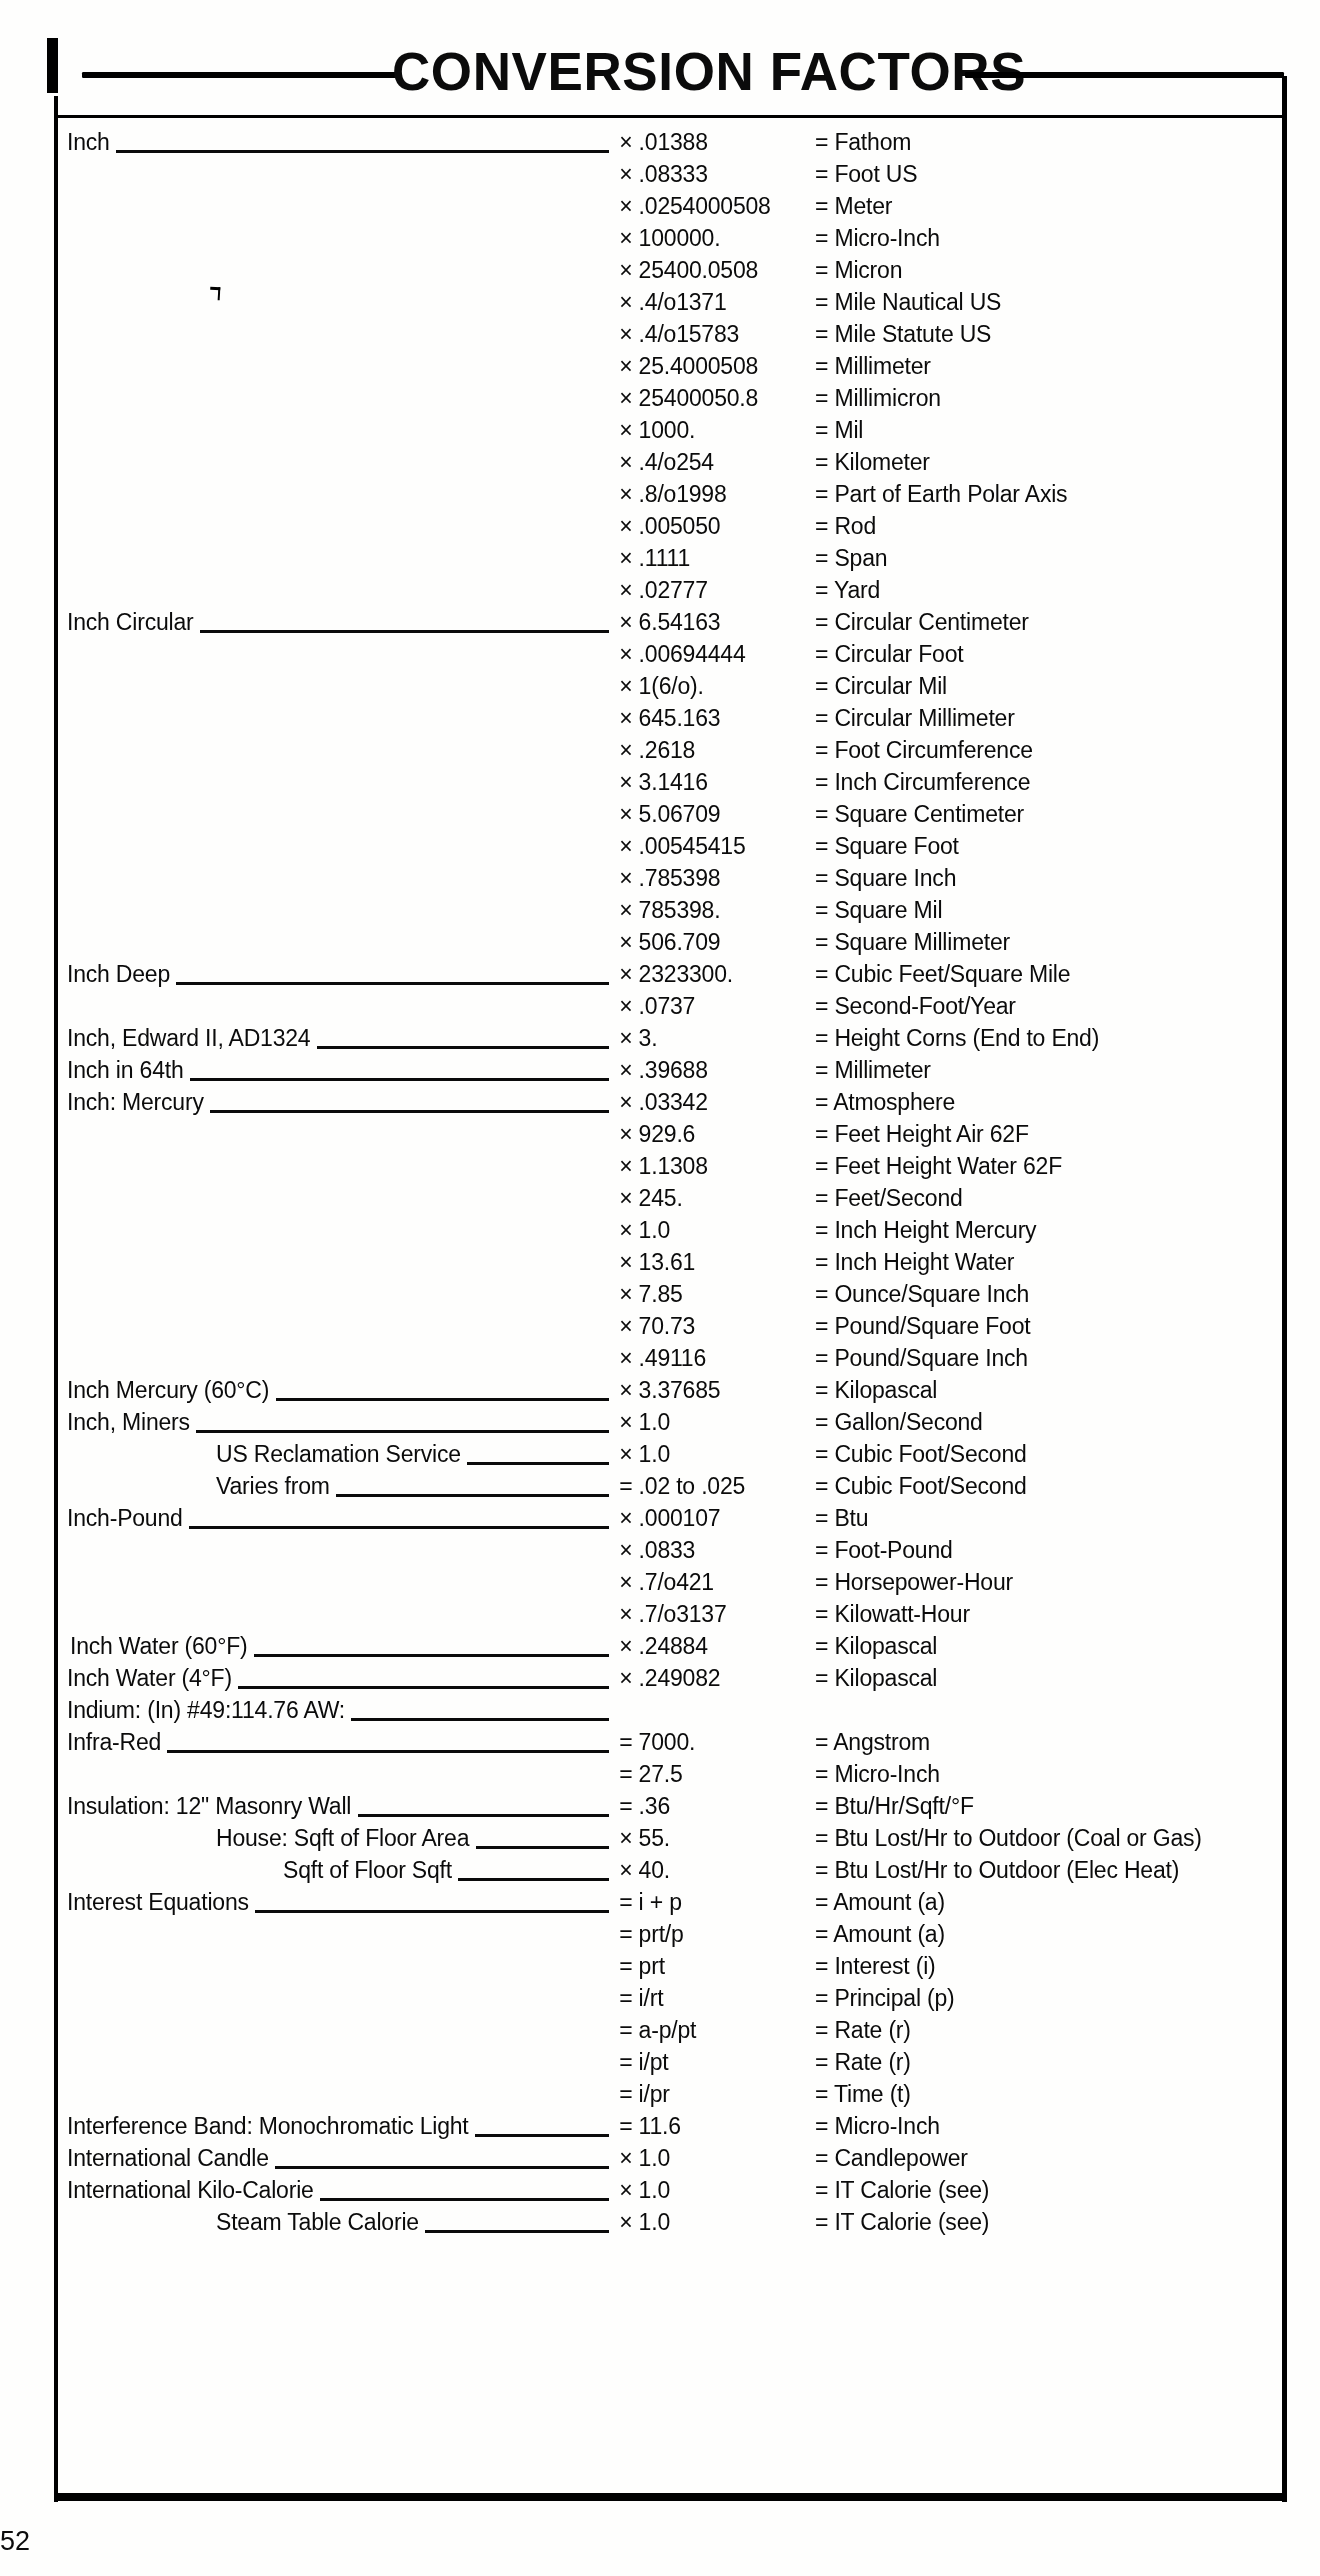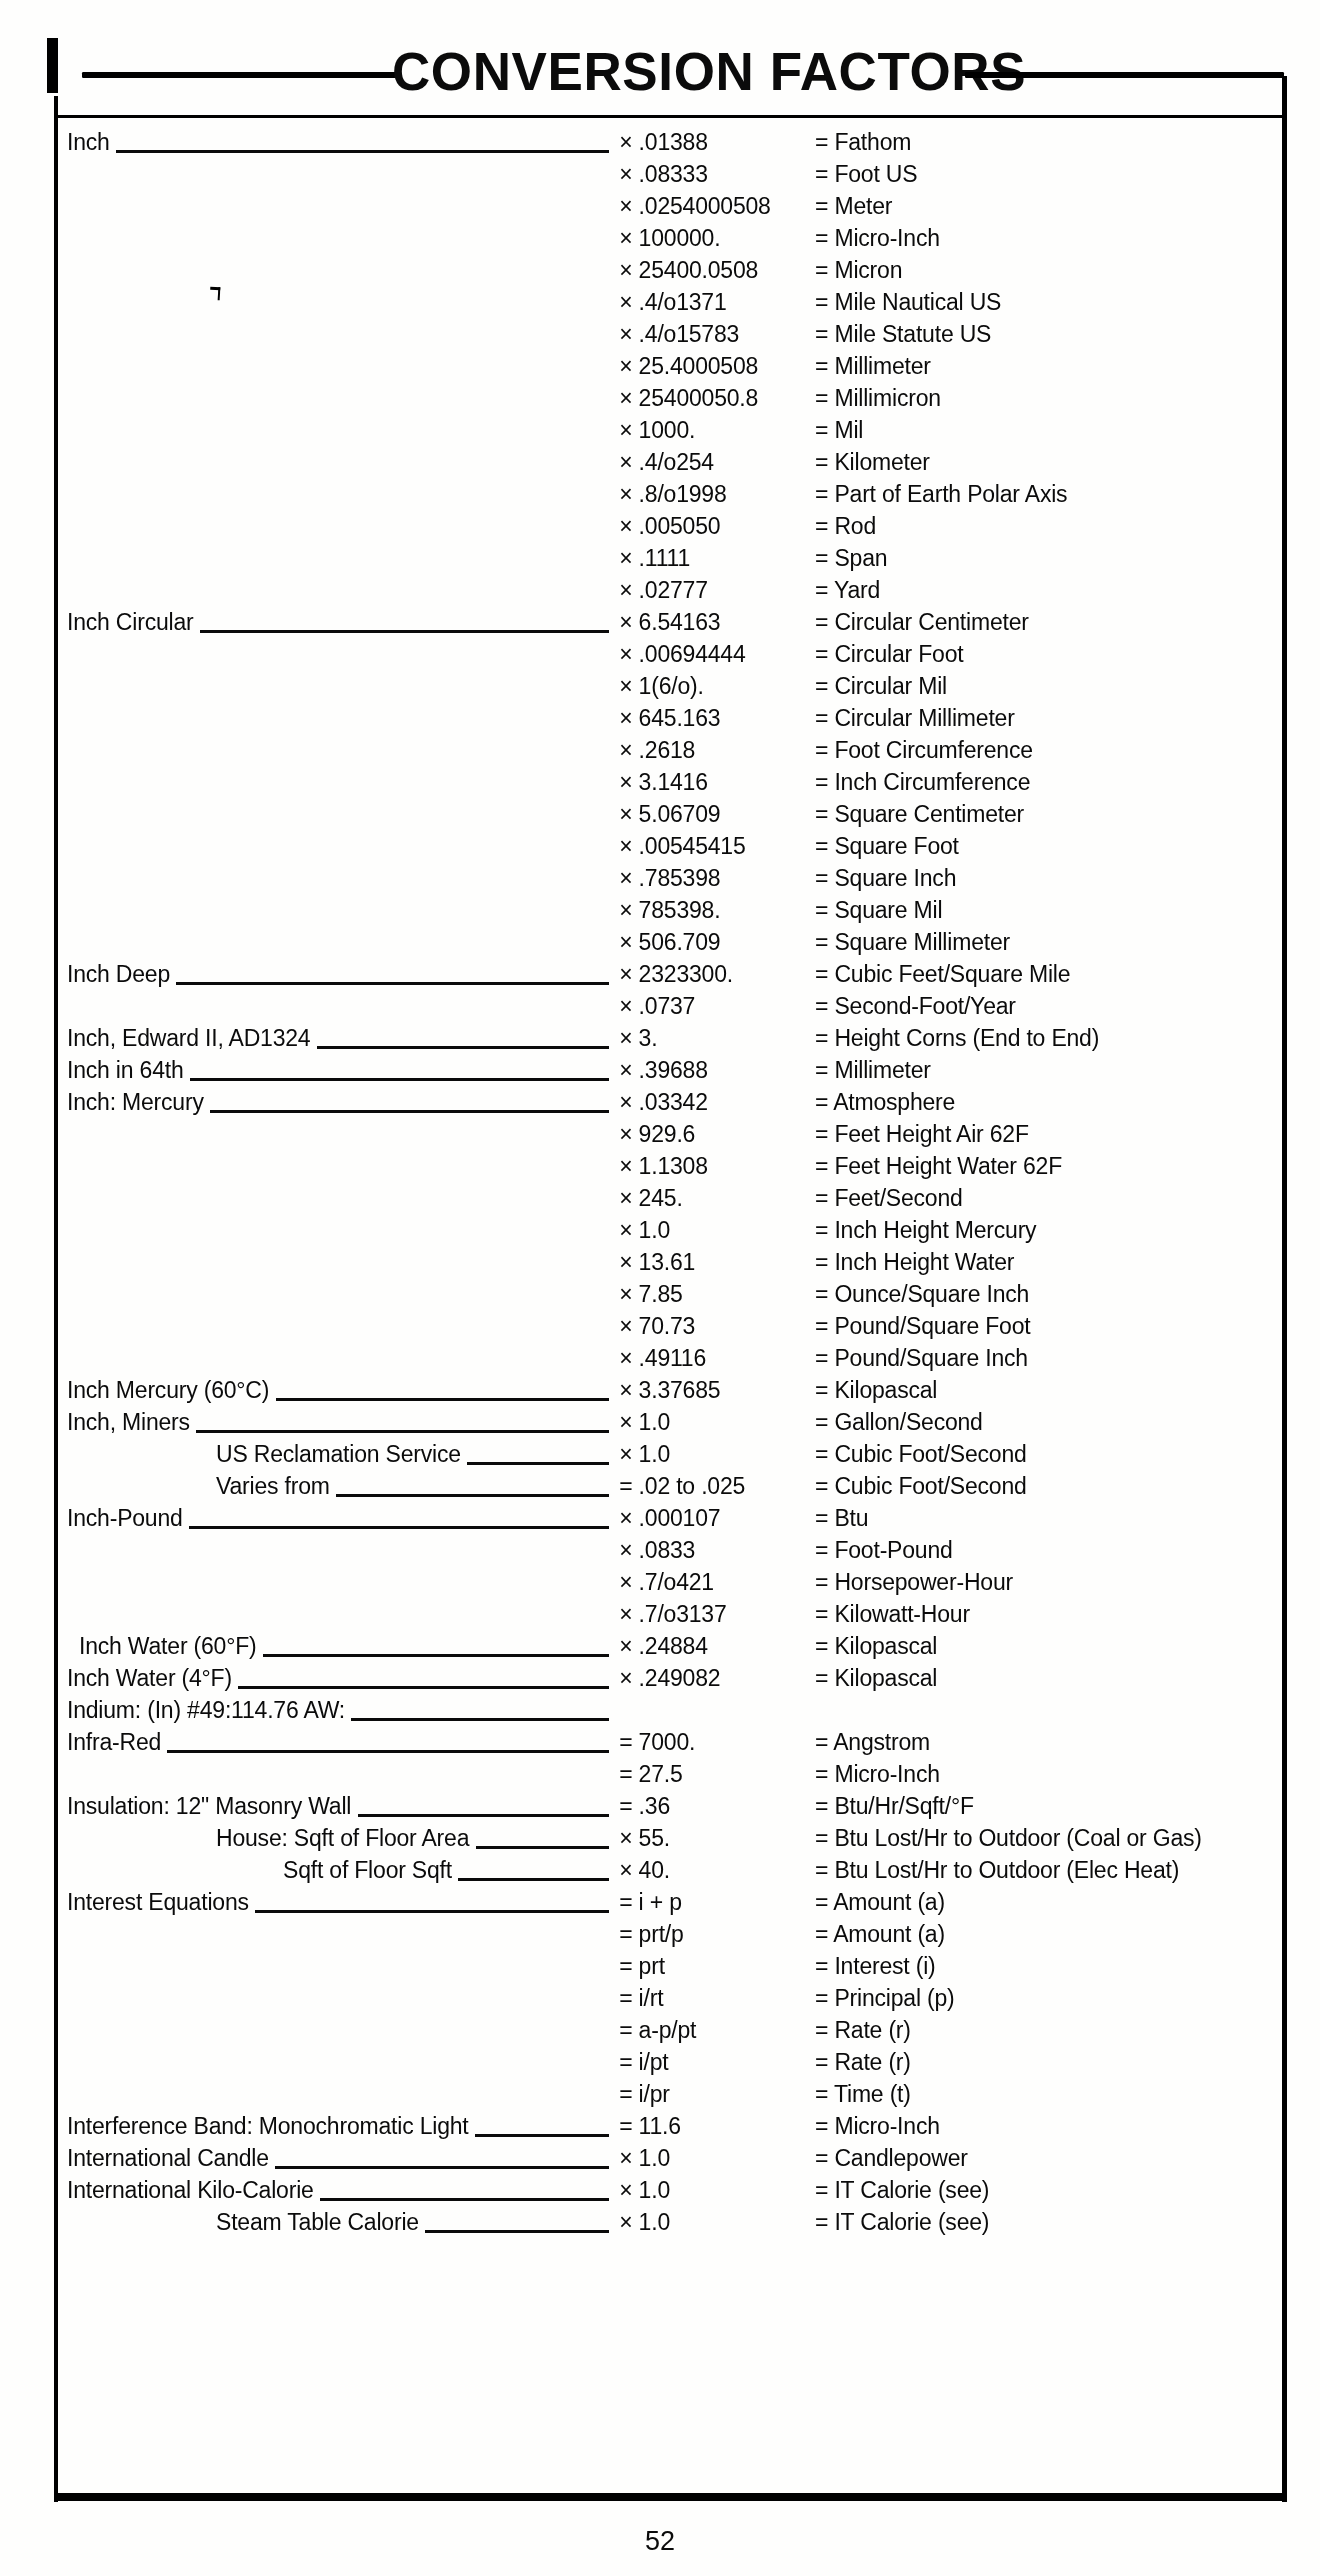--- a/index.html
+++ b/index.html
@@ -38,21 +38,21 @@
   .fill{flex:1 1 auto;border-bottom:3.2px solid #0b0b0b;transform:translateY(9px);margin-left:6.4px;}
   .fac{width:206px;padding-left:10.2px;box-sizing:border-box;flex:0 0 auto;}
   .res{flex:1 1 auto;}
   
   .stray{
     position:absolute;left:210px;top:287px;width:8.3px;height:10.2px;
     border-top:3.2px solid #000;border-right:2.6px solid #000;transform:rotate(3deg);
   }
   .pageno{
     position:absolute;left:0;top:2526px;width:1320px;
-    text-align:center;font-size:27px;letter-spacing:0px;
+    font-size:27px;letter-spacing:0px;
   }
 </style>
 </head>
 <body>
 
 <div id="page">
 
   <div class="accent"></div>
   <div class="rule rl"></div>
   <h1 class="title">CONVERSION FACTORS</h1>
@@ -327,21 +327,21 @@
         <div class="fac">× .7/o421</div>
         <div class="res">= Horsepower-Hour</div>
       </div>
       <div class="row">
         <div class="lbl"></div>
         <div class="fac">× .7/o3137</div>
         <div class="res">= Kilowatt-Hour</div>
       </div>
       <div class="row">
         <div class="lbl">
-          <span class="t" style="margin-left: 12px; text-align: right;">Inch Water (60°F)</span>
+          <span class="t" style="margin-left: 3px; text-align: right;">Inch Water (60°F)</span>
           <span class="fill"></span>
         </div>
         <div class="fac">× .24884</div>
         <div class="res">= Kilopascal</div>
       </div>
       <div class="row">
         <div class="lbl">
           <span class="t" style="margin-left: 0px;">Inch Water (4°F)</span>
           <span class="fill"></span>
         </div>

